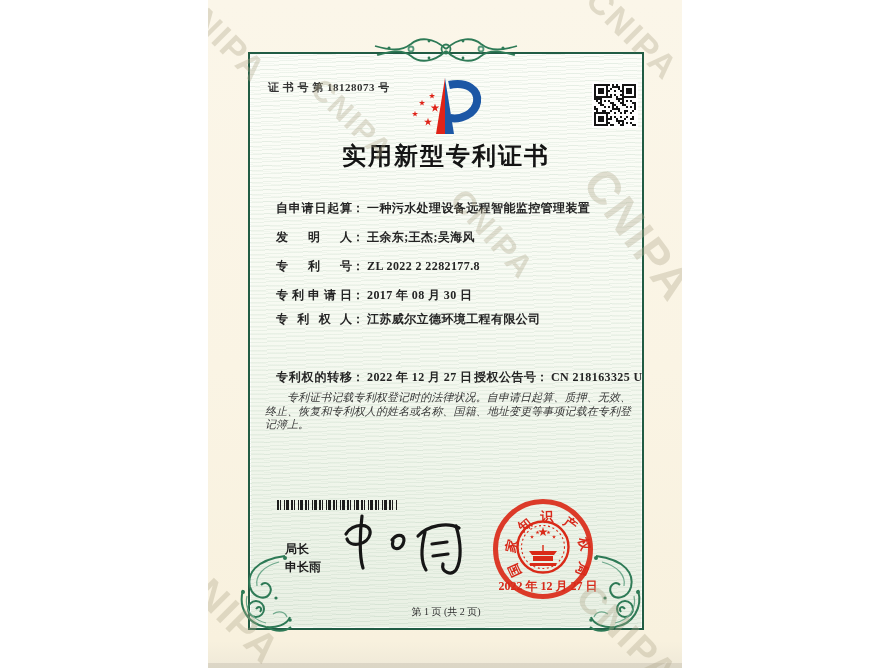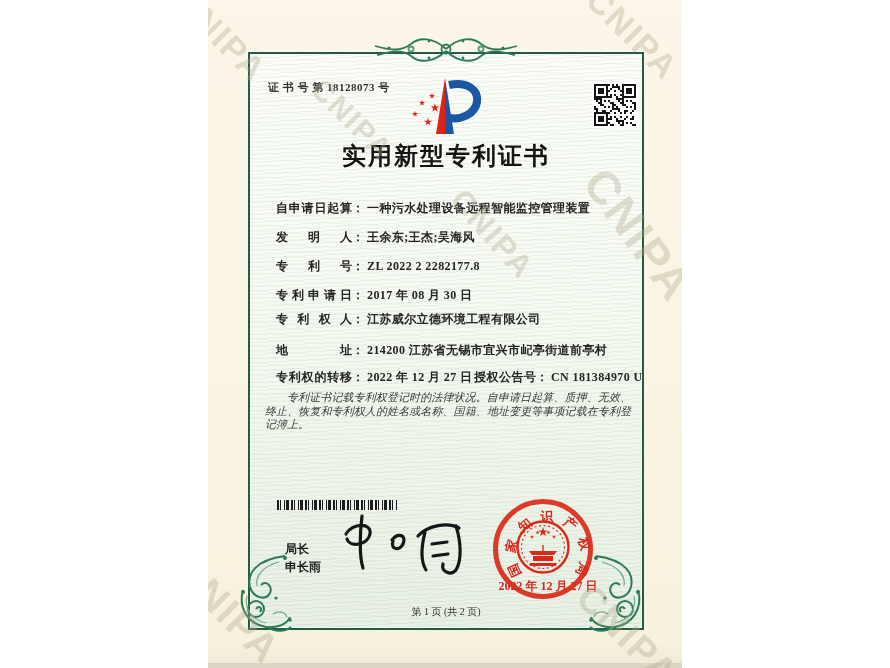--- a/index.html
+++ b/index.html
@@ -201,27 +201,24 @@
       </div>
       <div class="frow" style="top:204px">
         <span class="flabel">专利号</span><span>：</span><span class="fval">ZL 2022 2 2282177.8</span>
       </div>
       <div class="frow" style="top:233px">
         <span class="flabel">专利申请日</span><span>：</span><span class="fval">2017 年 08 月 30 日</span>
       </div>
       <div class="frow" style="top:257px">
         <span class="flabel">专利权人</span><span>：</span><span class="fval">江苏威尔立德环境工程有限公司</span>
       </div>
-      <div class="frow" style="top:288px">
-        <span class="flabel">地址</span><span>：</span><span class="fval">214200 江苏省无锡市宜兴市屺亭街道前亭村</span>
-      </div>
       <div class="frow" style="top:315px;width:370px">
         <span class="flabel">专利权的转移</span><span>：</span><span class="fval">2022 年 12 月 27 日</span>
         <span class="fpair2">
-          <span class="flabel">授权公告号</span><span>：</span><span class="fval">CN 181384970 U</span>
+          <span class="flabel">授权公告号</span><span>：</span><span class="fval">CN 218163325 U</span>
         </span>
       </div>
 
       <div class="paras">
         <p>专利证书记载专利权登记时的法律状况。自申请日起算、质押、无效、终止、恢复和专利权人的姓名或名称、国籍、地址变更等事项记载在专利登记簿上。</p>
       </div>
 
       <div class="barcode"></div>
 
       <div class="signer">

